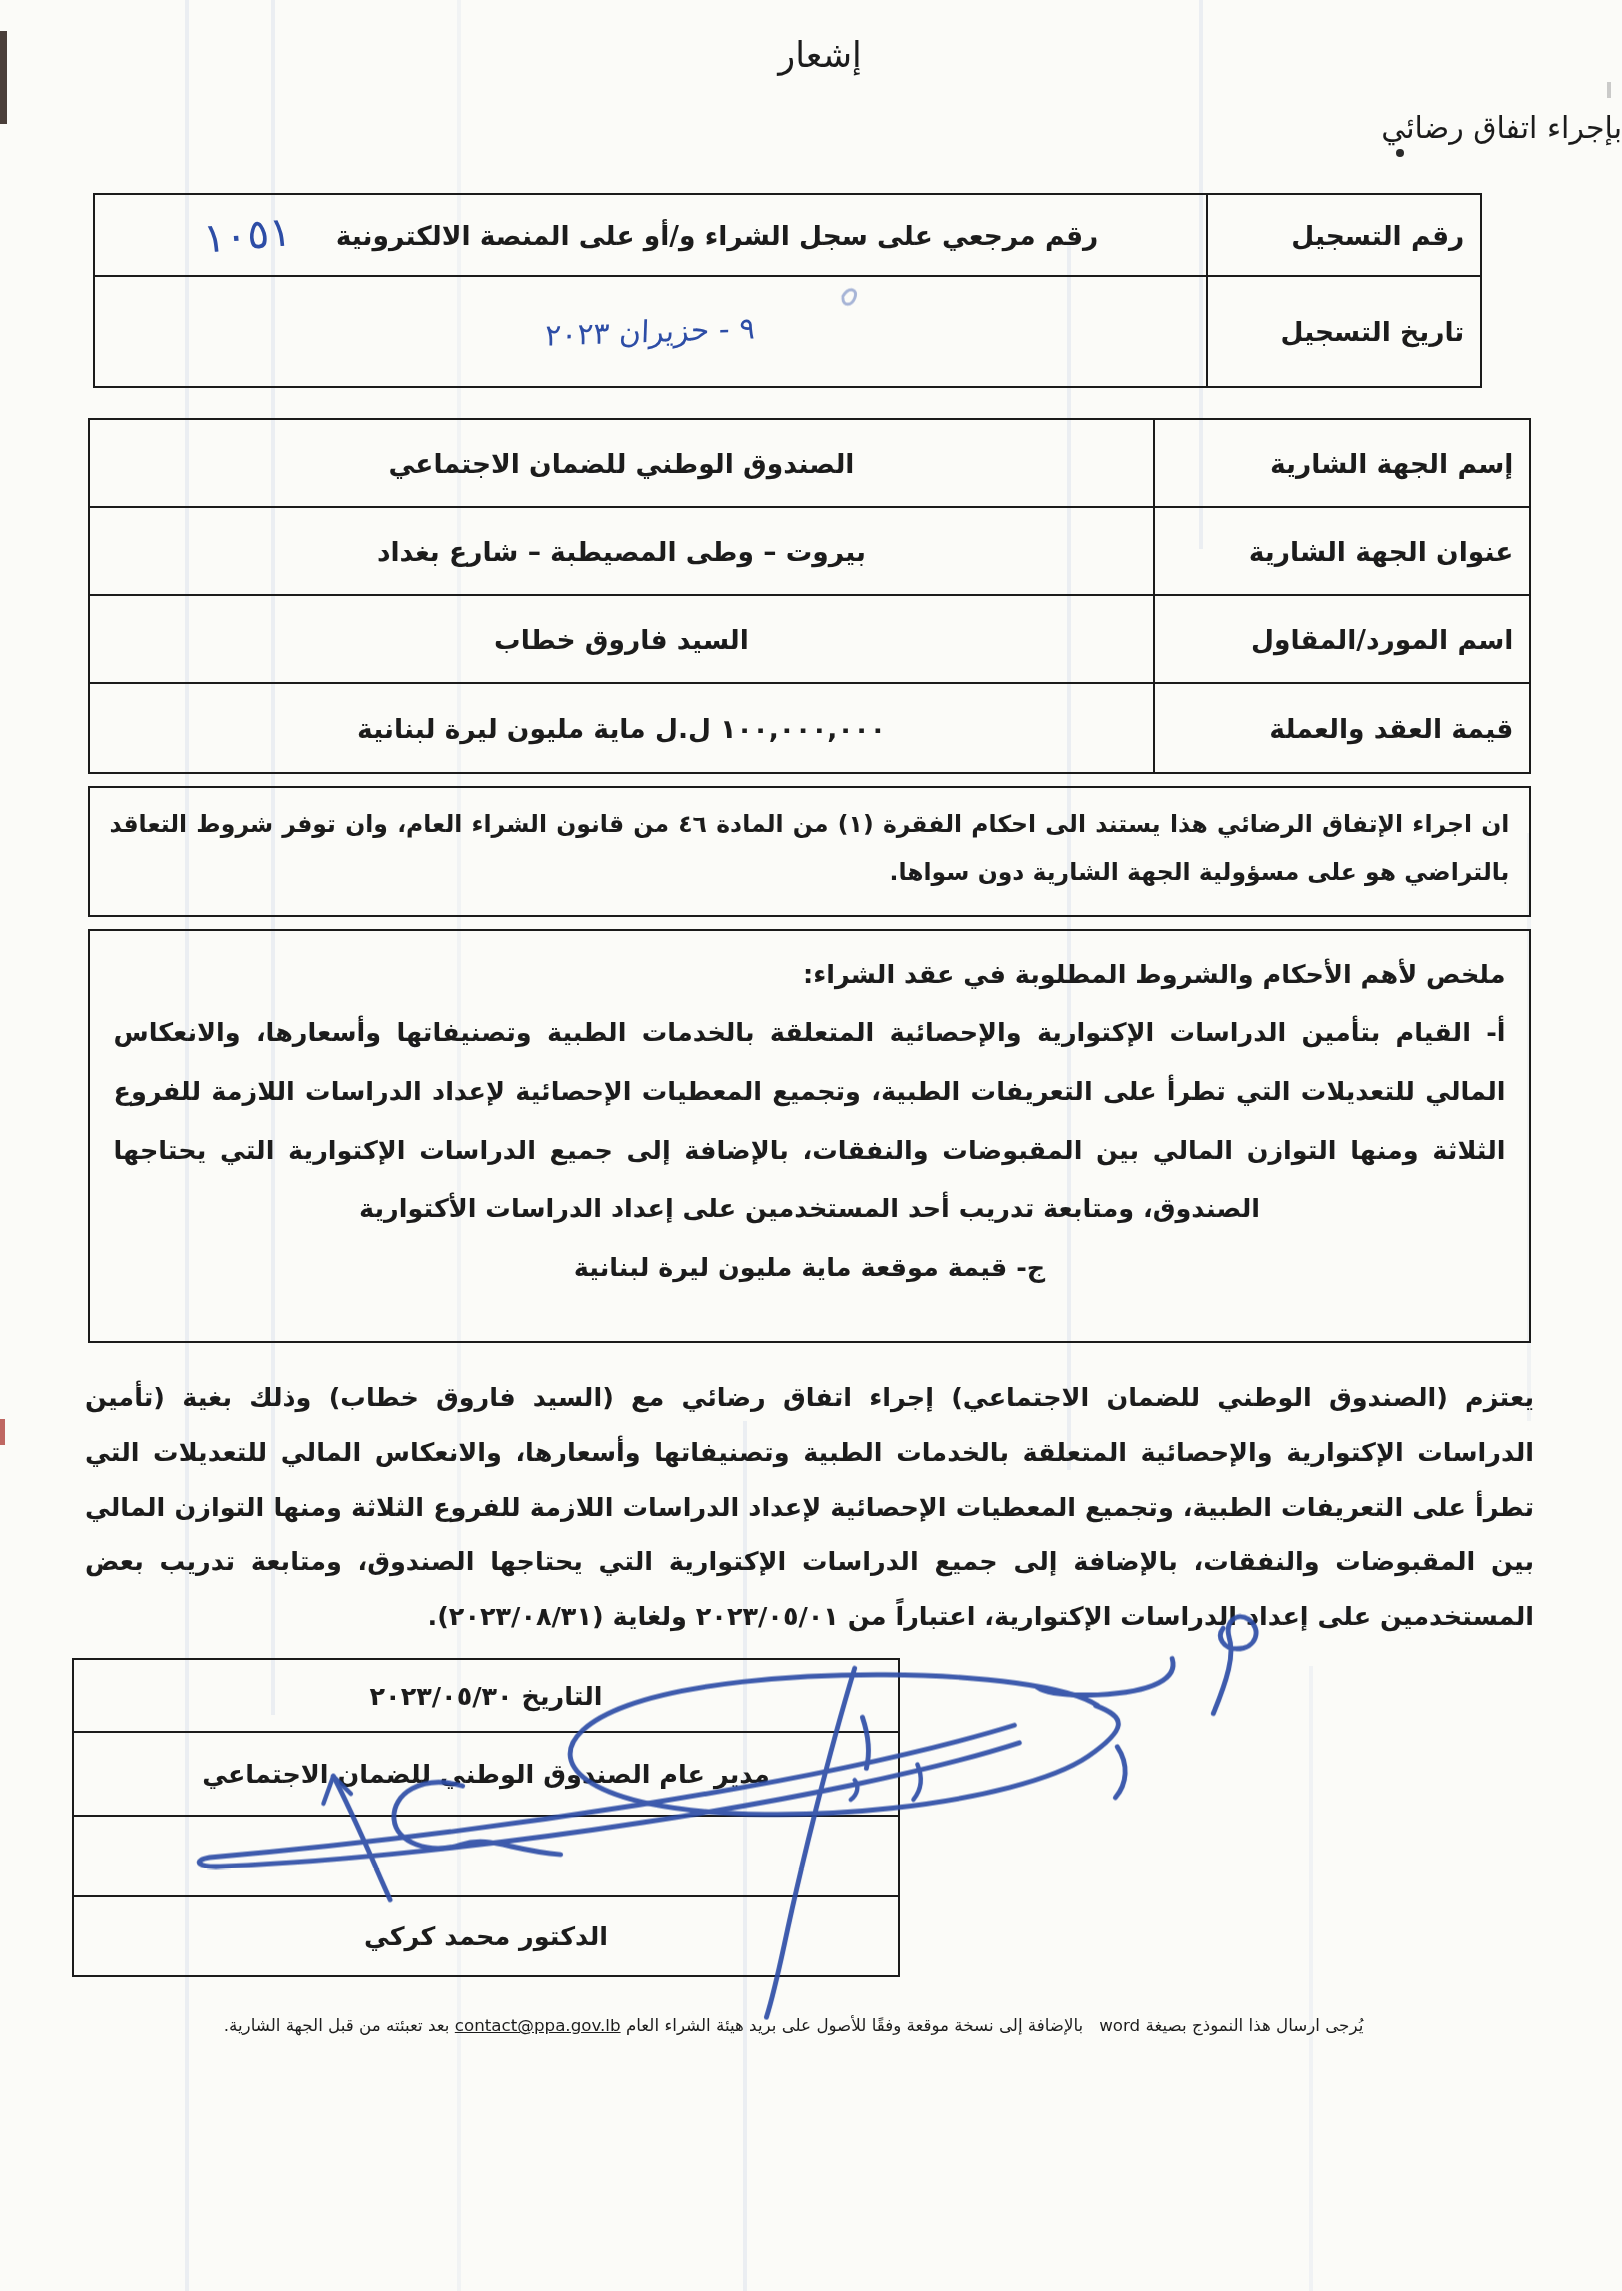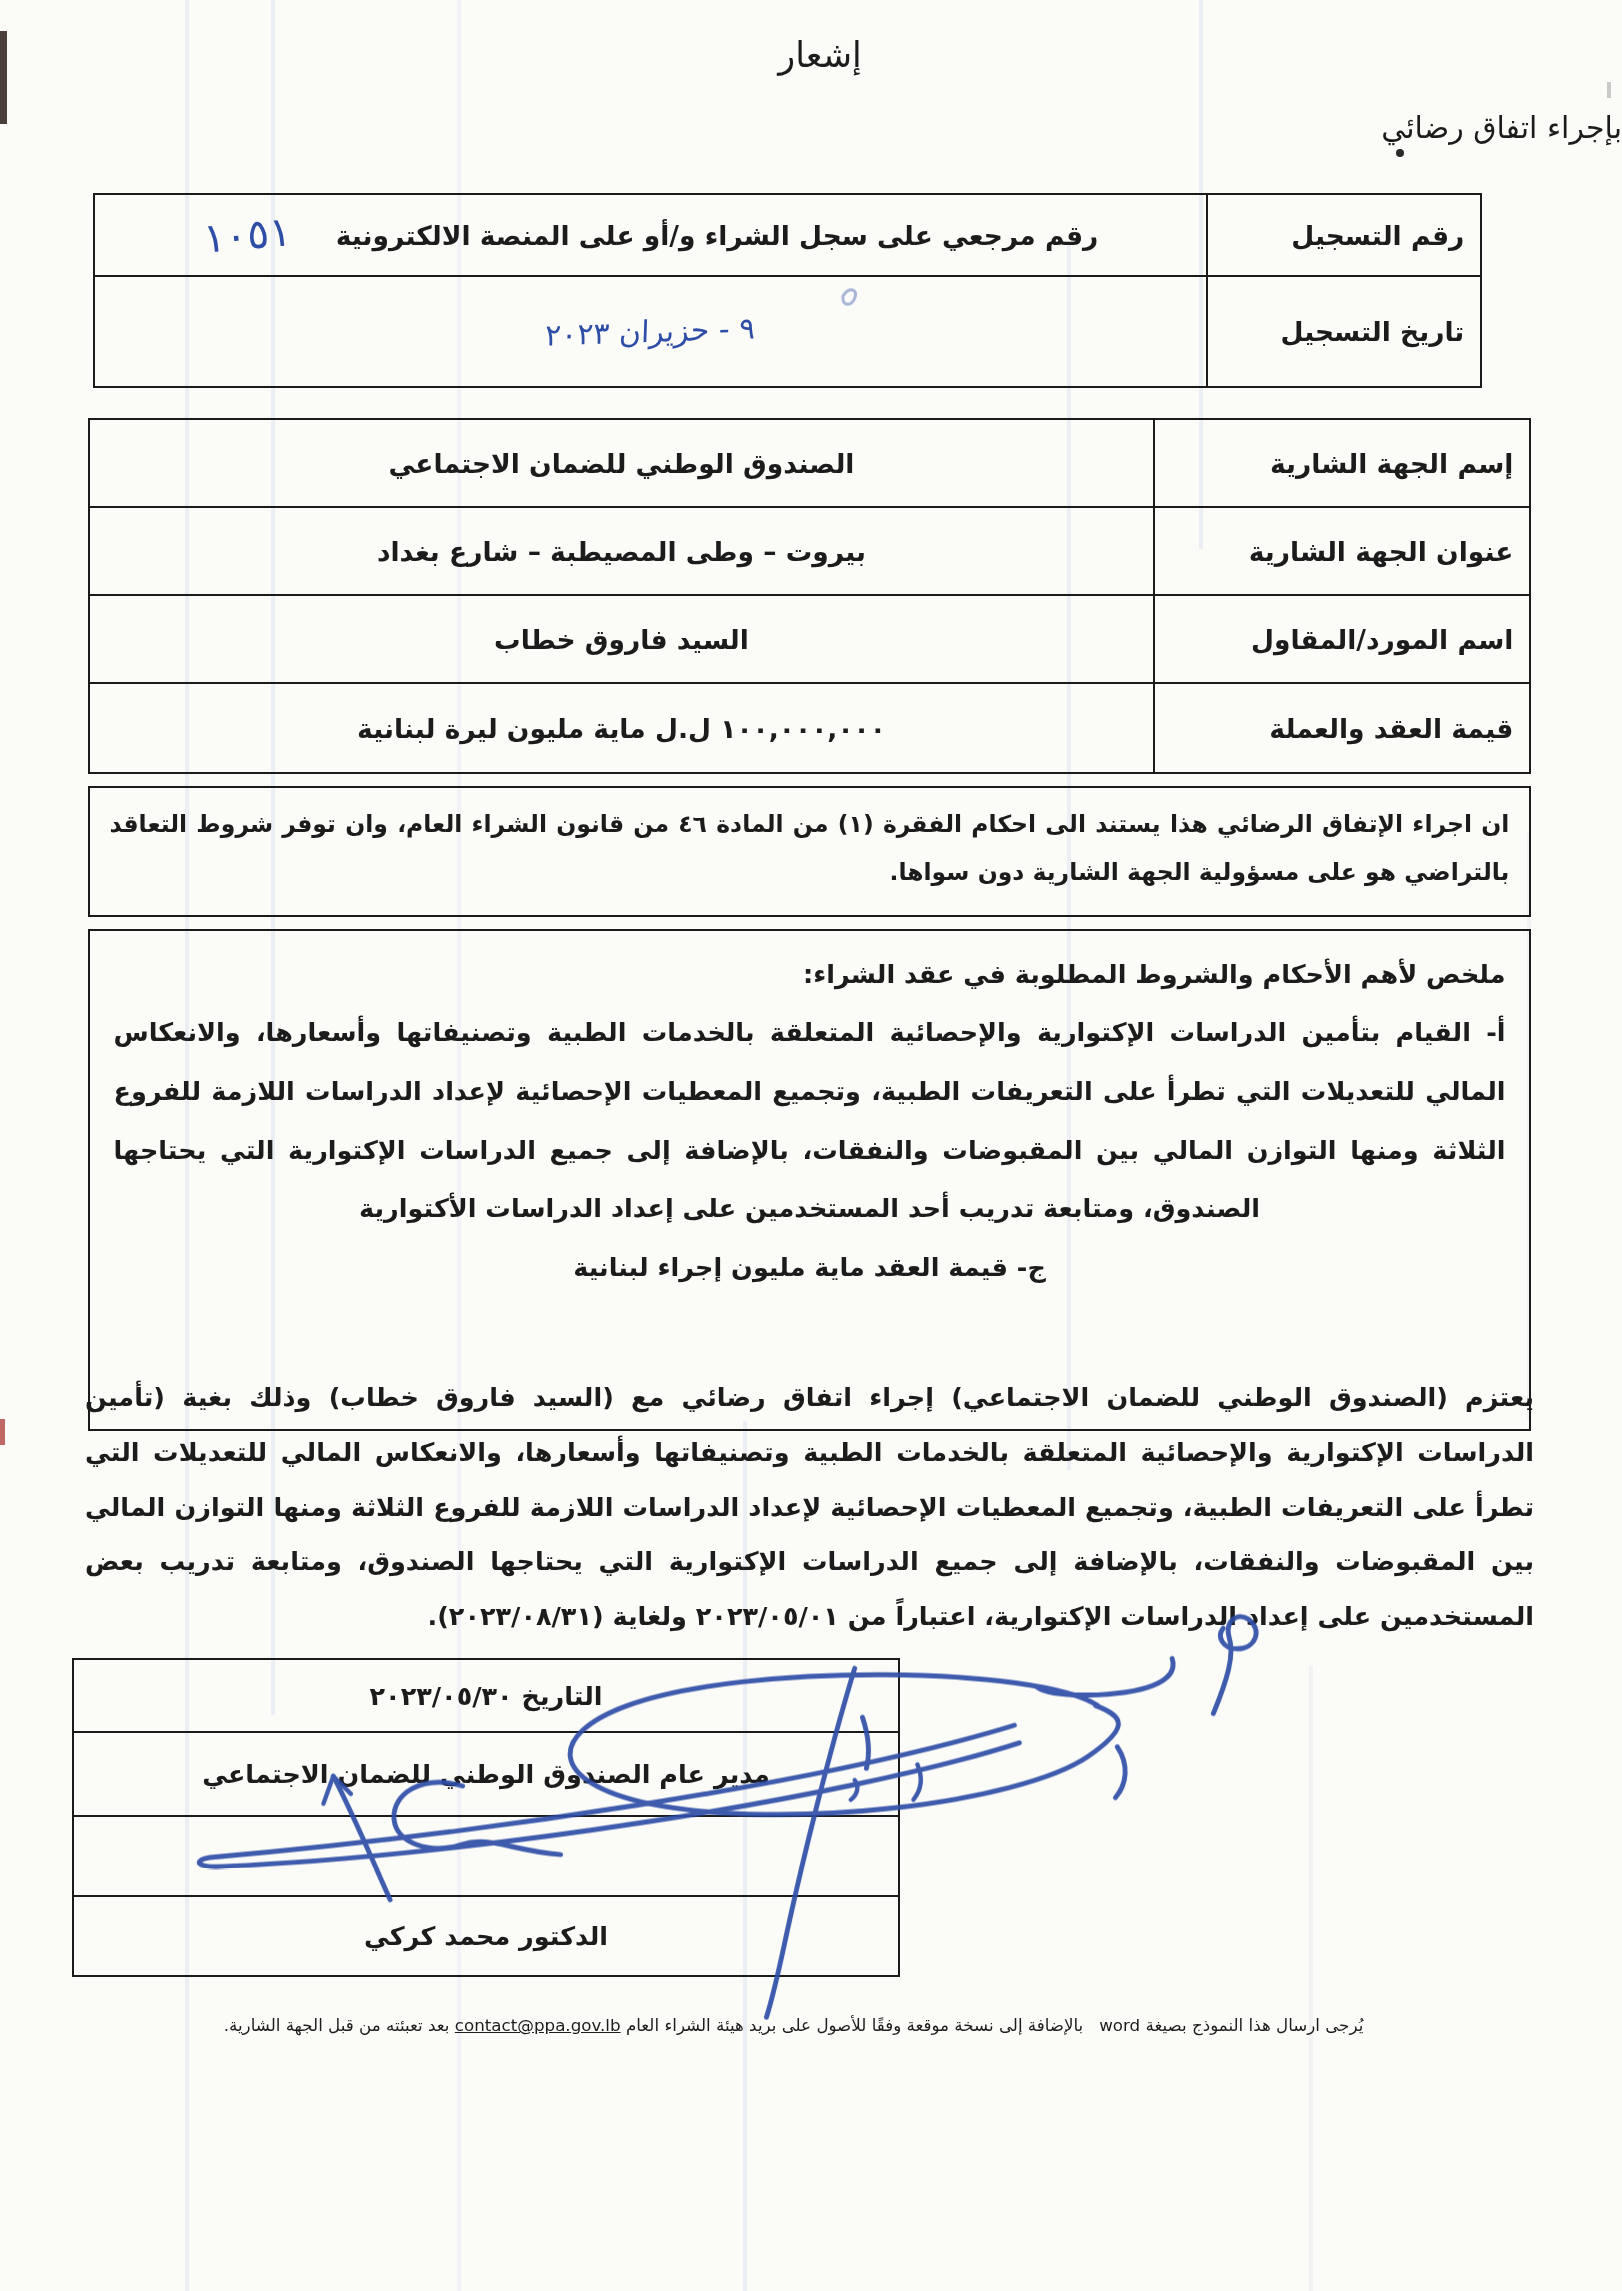--- a/index.html
+++ b/index.html
@@ -32,21 +32,21 @@
   .t-reg .row1{height:82px;}
   .t-reg .row2{height:109px;}
   
   .t-det{top:418px;right:91px;width:1443px;}
   .t-det .lcell{width:376px;}
   .t-det .trow{height:88px;}
   
   .box{position:absolute;border:2.5px solid #1b1b1b;box-sizing:border-box;right:91px;width:1443px;
        font-weight:700;}
   .box-legal{top:786px;height:131px;padding:11.8px 19.6px;font-size:23.5px;line-height:2.05;text-align:justify;}
-  .box-summary{top:929px;height:502px;padding:13.7px 23.5px;font-size:25.5px;line-height:2.3;}
+  .box-summary{top:929px;height:414px;padding:13.7px 23.5px;font-size:25.5px;line-height:2.3;}
   .box-summary .head{text-align:right;}
   .box-summary .item-a{text-align:justify;text-align-last:center;}
   .box-summary .item-b,.box-summary .item-c{text-align:center;}
   
   .intent{position:absolute;top:1370px;right:88px;width:1449px;font-size:25.5px;font-weight:700;
           line-height:2.15;text-align:justify;}
   
   .t-sig{top:1658px;right:722px;width:828px;border-width:2.9px;}
   .t-sig .trow{justify-content:center;align-items:center;font-size:25.5px;font-weight:700;}
   .t-sig .r1{height:73px;}
@@ -120,21 +120,21 @@
       <div class="lcell">قيمة العقد والعملة</div>
       <div class="vcell">١٠٠,٠٠٠,٠٠٠ ل.ل ماية مليون ليرة لبنانية</div>
     </div>
   </div>
 
   <div class="box box-legal">ان اجراء الإتفاق الرضائي هذا يستند الى احكام الفقرة (١) من المادة ٤٦ من قانون الشراء العام، وان توفر شروط التعاقد بالتراضي هو على مسؤولية الجهة الشارية دون سواها.</div>
 
   <div class="box box-summary">
     <div class="head">ملخص لأهم الأحكام والشروط المطلوبة في عقد الشراء:</div>
     <div class="item-a">أ- القيام بتأمين الدراسات الإكتوارية والإحصائية المتعلقة بالخدمات الطبية وتصنيفاتها وأسعارها، والانعكاس المالي للتعديلات التي تطرأ على التعريفات الطبية، وتجميع المعطيات الإحصائية لإعداد الدراسات اللازمة للفروع الثلاثة ومنها التوازن المالي بين المقبوضات والنفقات، بالإضافة إلى جميع الدراسات الإكتوارية التي يحتاجها الصندوق، ومتابعة تدريب أحد المستخدمين على إعداد الدراسات الأكتوارية</div>
-    <div class="item-c">ج- قيمة العقد ماية مليون إجراء لبنانية</div>
+    <div class="item-c">ج- قيمة موقعة ماية مليون ليرة لبنانية</div>
   </div>
 
   <div class="intent">يعتزم (الصندوق الوطني للضمان الاجتماعي) إجراء اتفاق رضائي مع (السيد فاروق خطاب) وذلك بغية (تأمين الدراسات الإكتوارية والإحصائية المتعلقة بالخدمات الطبية وتصنيفاتها وأسعارها، والانعكاس المالي للتعديلات التي تطرأ على التعريفات الطبية، وتجميع المعطيات الإحصائية لإعداد الدراسات اللازمة للفروع الثلاثة ومنها التوازن المالي بين المقبوضات والنفقات، بالإضافة إلى جميع الدراسات الإكتوارية التي يحتاجها الصندوق، ومتابعة تدريب بعض المستخدمين على إعداد الدراسات الإكتوارية، اعتباراً من ٢٠٢٣/٠٥/٠١ ولغاية (٢٠٢٣/٠٨/٣١).</div>
 
   <div class="tbl t-sig">
     <div class="trow r1">
       <div class="cell">
         <span>التاريخ</span>
         <span>٢٠٢٣/٠٥/٣٠</span>
       </div>

